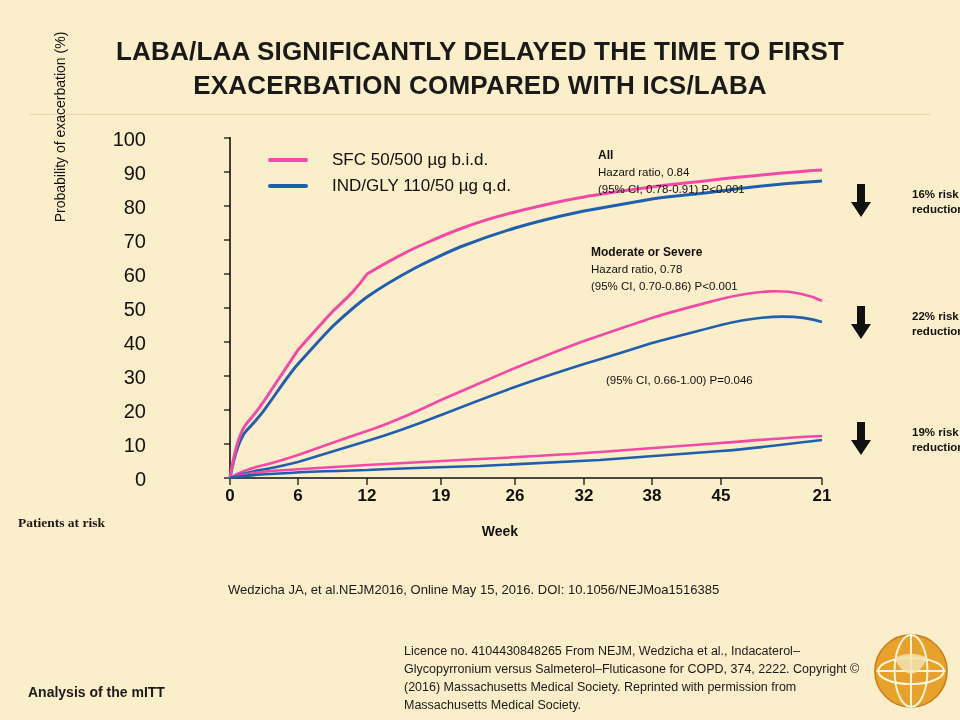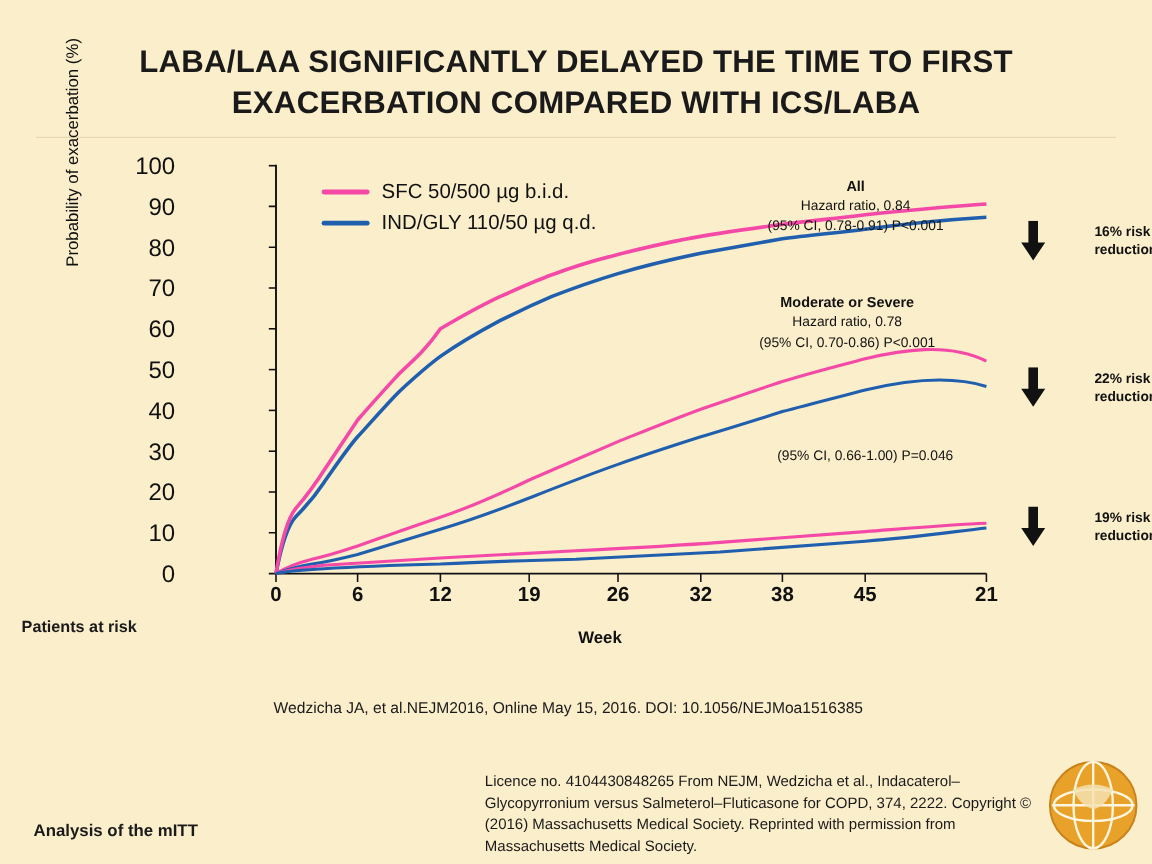--- a/index.html
+++ b/index.html
@@ -70,47 +70,46 @@
     color: #111;
   }
   svg.plot { position: absolute; left: 0; top: 0; }
   
   .legend {
     position: absolute;
     left: 118px; top: 10px;
     font-size: 17px;
     color: #111;
   }
-  .legend-row { display: flex; align-items: center; height: 26px; }
+  .legend-row { display: flex; align-items: center; height: 26px; gap: 14px; }
   .legend-swatch { width: 40px; height: 4px; margin-right: 10px; border-radius: 2px; }
   
   .annot {
     position: absolute;
-    text-align: center;
     font-size: 11.5px;
     color: #111;
     line-height: 1.45;
     width: 230px;
   }
   .annot .hdr { font-weight: bold; font-size: 12px; }
   .risk {
     position: absolute;
     font-size: 11.5px;
     font-weight: bold;
     color: #111;
     line-height: 1.3;
     width: 80px;
     margin-left: 36px;
   }
   .arrow { position: absolute; }
   
   .patients-at-risk {
     position: absolute;
     left: 18px; top: 503px;
-    font-size: 13.5px; font-weight: bold; color: #1A1A1A;
+    font-size: 13.5px; font-weight: bold; color: #1A1A1A; font-family: Liberation Serif, serif;
   }
   .citation {
     position: absolute;
     left: 228px; top: 570px;
     font-size: 13px; color: #1A1A1A;
   }
   .licence {
     position: absolute;
     left: 404px; top: 630px; width: 470px;
     font-size: 12.5px; color: #1A1A1A; line-height: 1.45;

